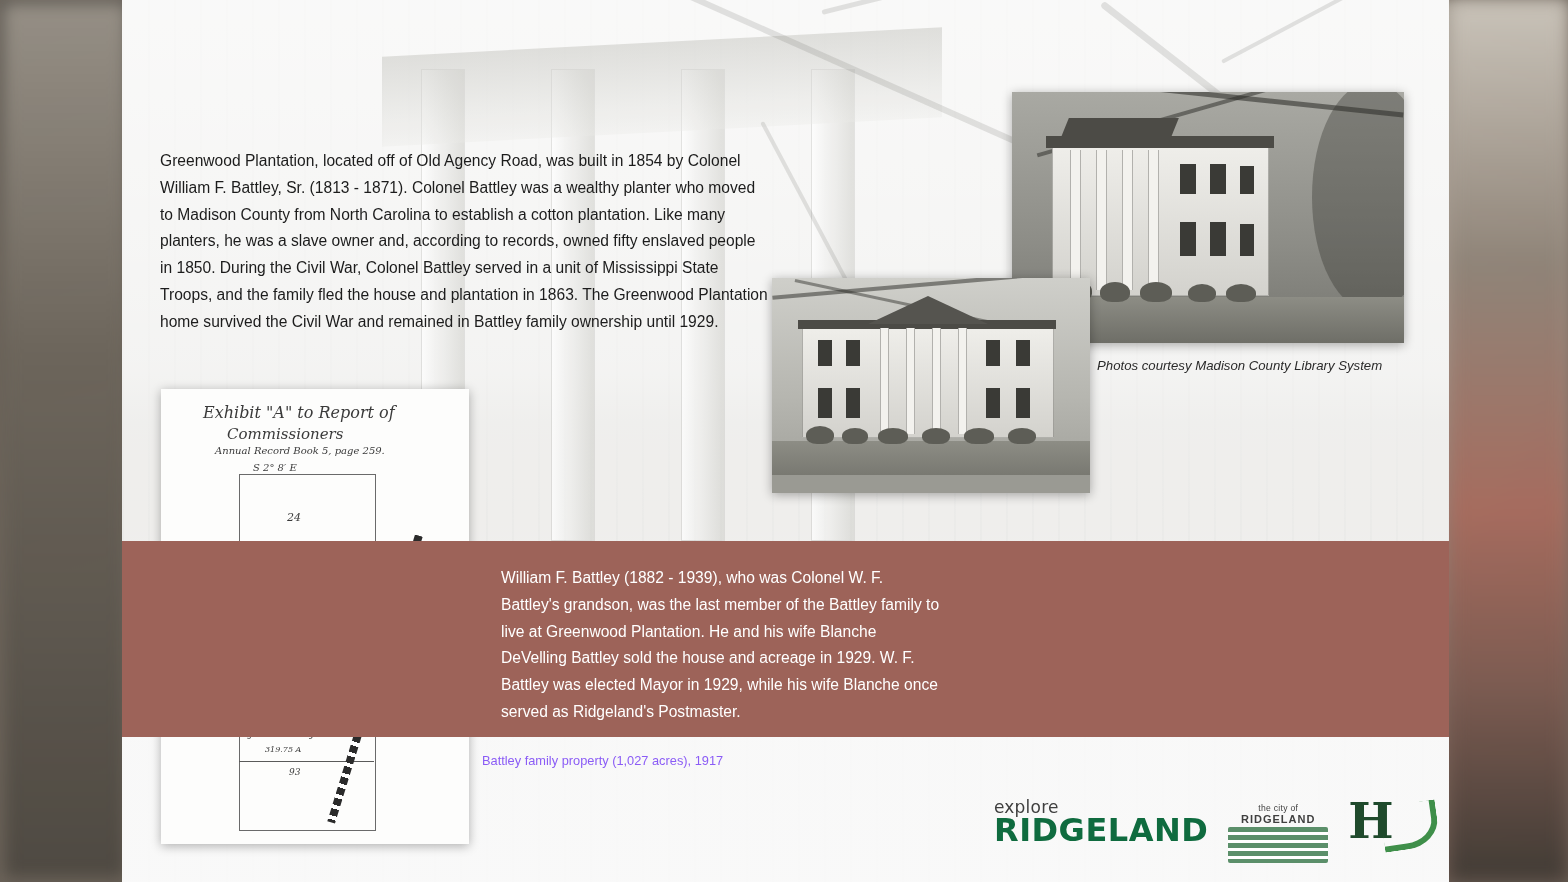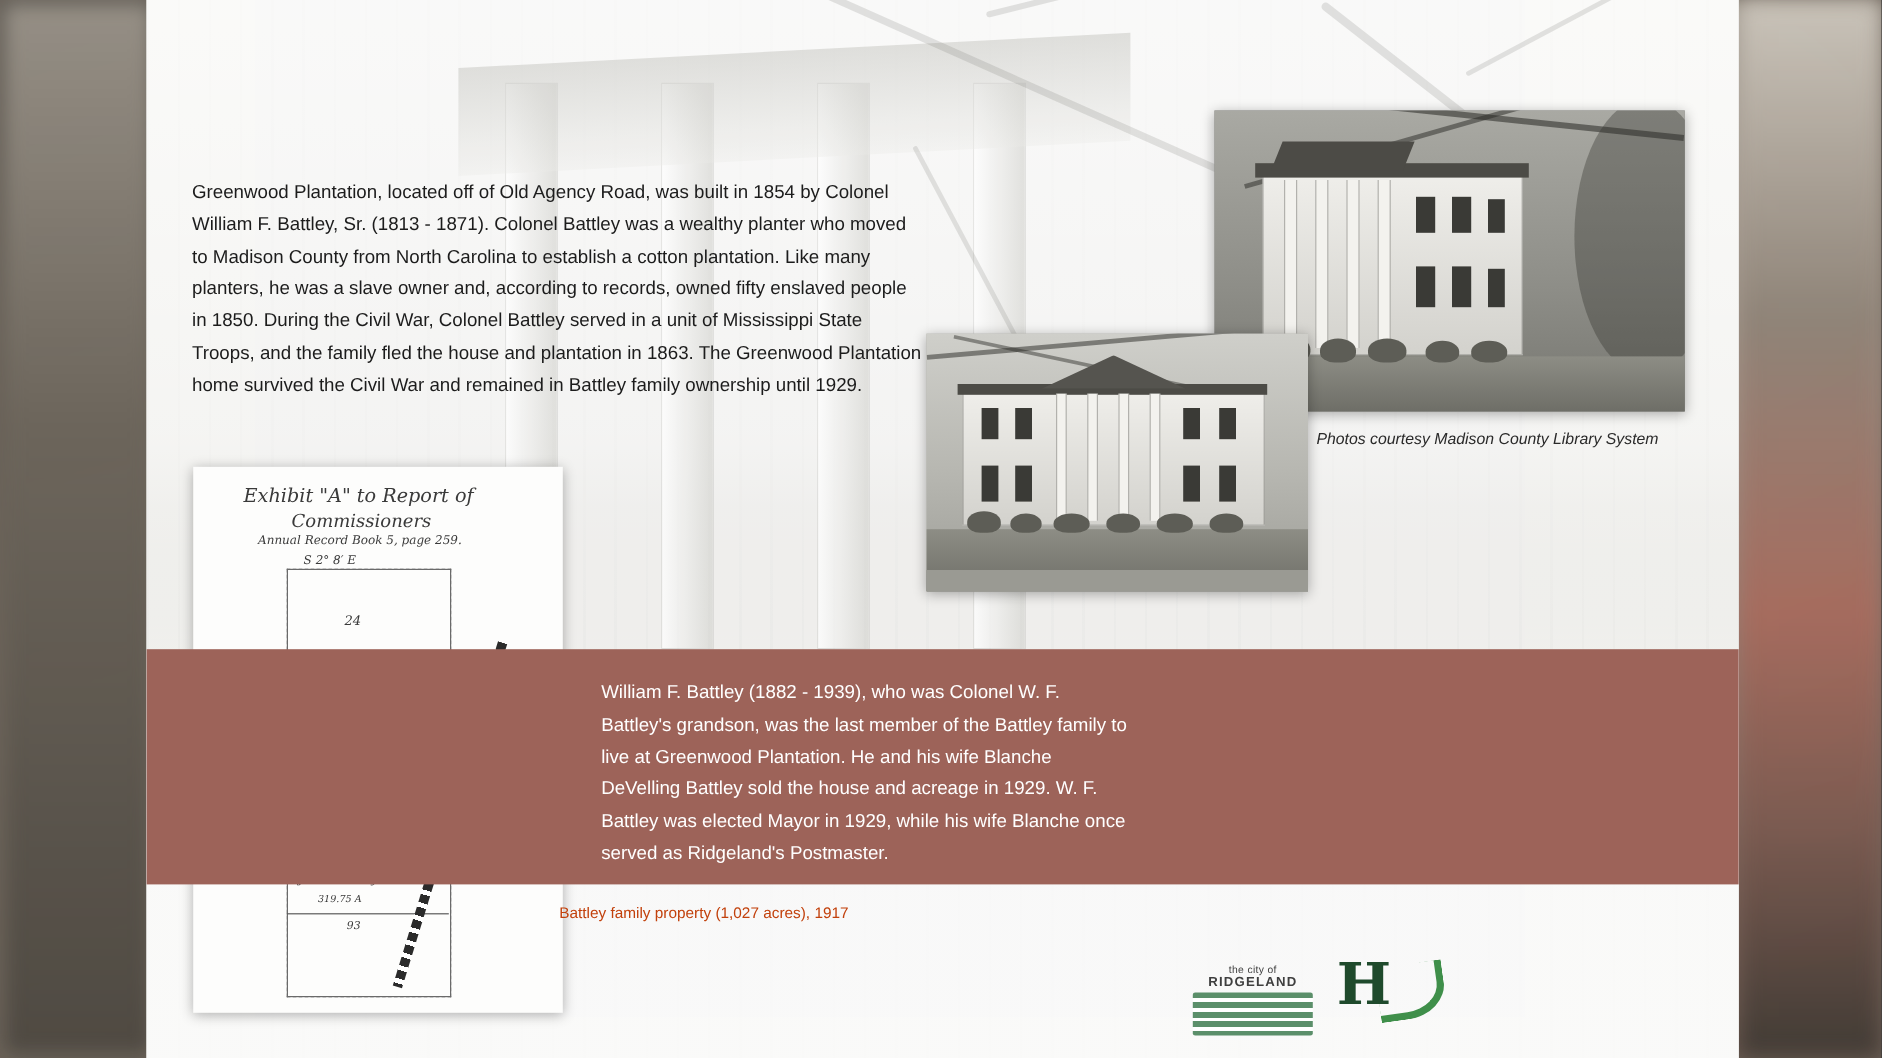--- a/index.html
+++ b/index.html
@@ -244,24 +244,24 @@
     position: absolute;
     left: 82px;
     top: 180px;
     width: 18px;
     height: 18px;
     background: #e8c21a;
     clip-path: polygon(50% 0%, 61% 35%, 98% 35%, 68% 57%, 79% 91%, 50% 70%, 21% 91%, 32% 57%, 2% 35%, 39% 35%);
   }
   .plat-caption {
     position: absolute;
-    left: 344px;
+    left: 360px;
     top: 753px;
     font-size: 12.8px;
-    color: #c2410c;
+    color: #8b5cf6;
   }
 
   
   .band {
     position: absolute;
     left: 0;
     top: 541px;
     width: 1327px;
     height: 196px;
     background: #9d6359;
@@ -420,21 +420,21 @@
         <div class="ph-bush" style="left:150px; top:150px; width:28px; height:16px;"></div>
         <div class="ph-bush" style="left:192px; top:150px; width:30px; height:16px;"></div>
         <div class="ph-bush" style="left:236px; top:150px; width:28px; height:16px;"></div>
         <div style="position:absolute; left:0; bottom:0; width:318px; height:18px; background:#9a9a93;"></div>
       </div>
 
       <div class="photo-credit">Photos courtesy Madison County Library System</div>
 
       <div class="plat">
         <div class="plat-hand" style="left:42px; top:14px; font-size:16px;">Exhibit "A" to Report of</div>
-        <div class="plat-hand" style="left:82px; top:36px; font-size:15px;">Commissioners</div>
+        <div class="plat-hand" style="left:66px; top:36px; font-size:15px;">Commissioners</div>
         <div class="plat-hand" style="left:54px; top:56px; font-size:10px;">Annual Record Book 5, page 259.</div>
 
         <div class="plat-dash" style="left:78px; top:85px; width:135px; height:355px;"></div>
         <div class="plat-hand" style="left:92px; top:73px; font-size:10px;">S 2° 8′ E</div>
         <div class="plat-rect" style="left:78px; top:85px; width:135px; height:355px; border-color:#6a6a6a;"></div>
         <div class="plat-hand" style="left:126px; top:122px; font-size:11px;">24</div>
 
         <div class="plat-line" style="left:78px; top:182px; width:135px; height:1px;"></div>
         <div class="plat-hand" style="left:86px; top:165px; font-size:9.5px;">Old Agency Road</div>
         <div class="plat-hand" style="left:126px; top:186px; font-size:8px;">456.0</div>
@@ -471,20 +471,24 @@
         <div class="star"></div>
       </div>
 
       <div class="plat-caption">Battley family property (1,027 acres), 1917</div>
 
       <div class="band">
         <div class="band-col band-col-1">William F. Battley (1882 - 1939), who was Colonel W. F. Battley's grandson, was the last member of the Battley family to live at Greenwood Plantation. He and his wife Blanche DeVelling Battley sold the house and acreage in 1929. W. F. Battley was elected Mayor in 1929, while his wife Blanche once served as Ridgeland's Postmaster.</div>
       </div>
 
       <div class="logos">
+        <div class="logo-explore">
+          <div class="lex">explore</div>
+          <div class="lridge">RIDGELAND</div>
+        </div>
         <div class="logo-city">
           <div class="lc-top">
             <span>the city of</span>
             <b>RIDGELAND</b>
           </div>
           <div class="lc-mark"></div>
         </div>
         <div class="logo-h">
           <span class="hglyph">H</span>
           <span class="swoosh"></span>

